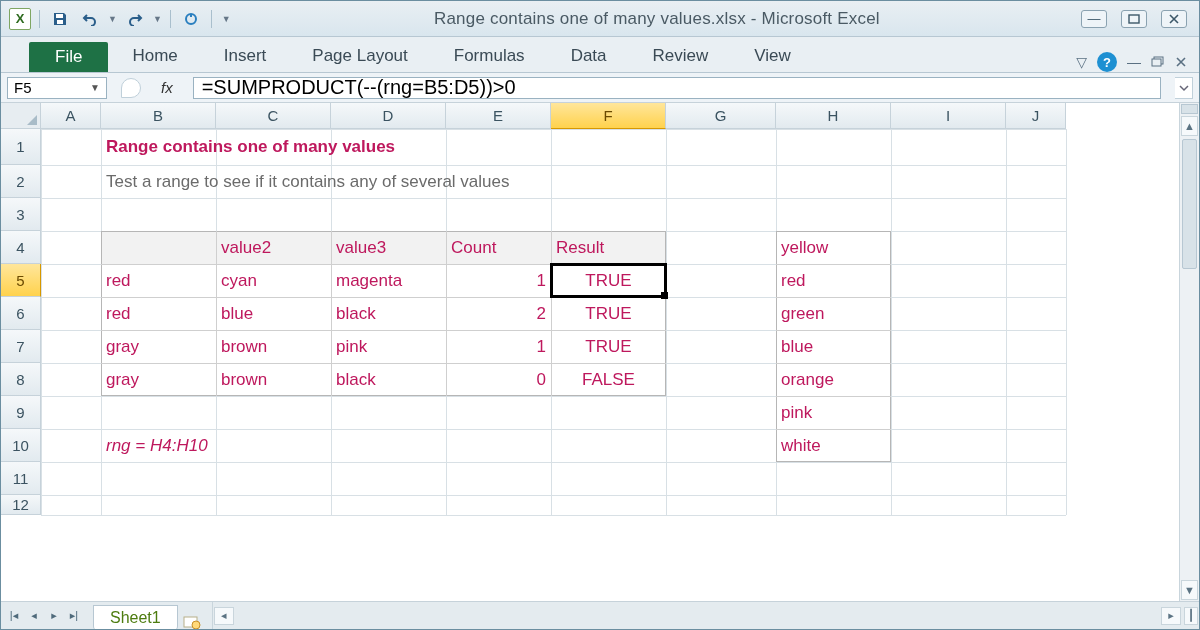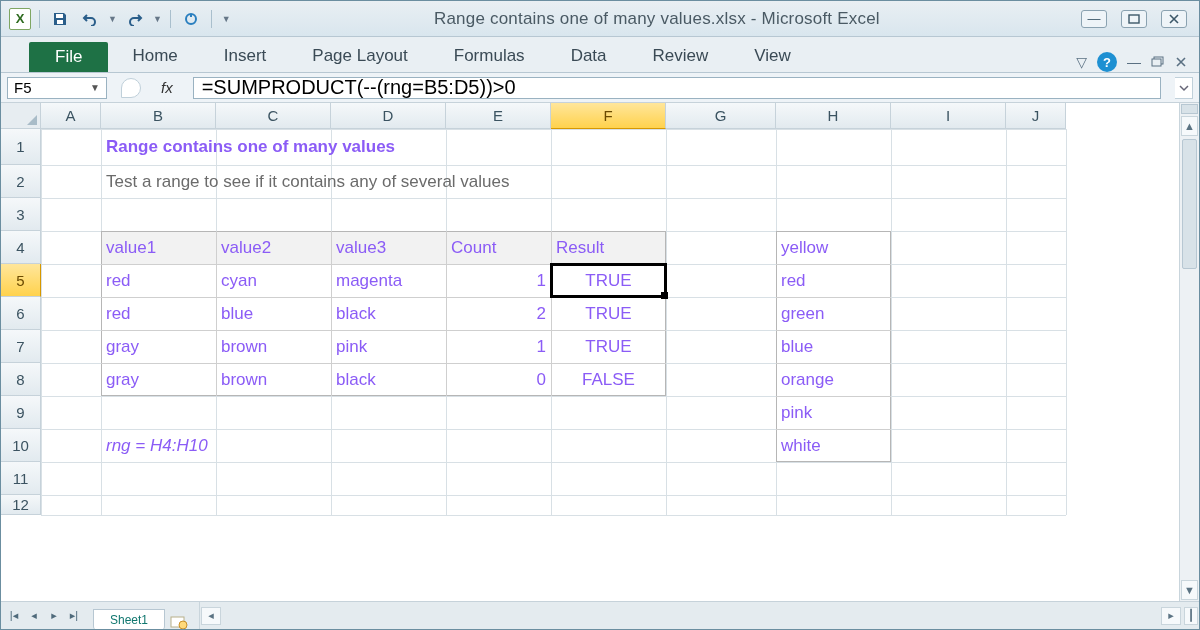--- a/index.html
+++ b/index.html
@@ -116,21 +116,21 @@
     height:33px; background:linear-gradient(#f5f8fa,#e2eaef);
     border-right:1px solid #c6d2da; border-bottom:1px solid #c6d2da;
     text-align:center; color:#3b5361; font-size:15px;
     display:flex; align-items:center; justify-content:center;
   }
   .row-h.sel { background:linear-gradient(#ffe69b,#ffd24d); color:#6b4a00; border-right-color:#d79800;}
   .cells { position:absolute; left:40px; top:26px; }
   .gridline-v { position:absolute; top:0; bottom:0; width:1px; background:#d8e0e5; }
   .gridline-h { position:absolute; left:0; right:0; height:1px; background:#d8e0e5; }
   .cell {
-    position:absolute; font-size:17px; color:#8b5cf6;
+    position:absolute; font-size:17px; color:#be185d;
     display:flex; align-items:center; padding:0 5px;
     height:33px;
   }
   .cell.num { justify-content:flex-end; }
   .cell.ctr { justify-content:center; }
   .cell.bold { font-weight:bold; }
   .cell.gray { color:#6b6b6b; }
   .cell.italic { font-style:italic; }
   .tbl-border { position:absolute; border:1px solid #b6b6b6; }
   .tbl-inner-v { position:absolute; width:1px; background:#cfcfcf; }
@@ -156,21 +156,21 @@
   .bottombar {
     height:28px; display:flex; align-items:stretch;
     background:#e4ebef; border-top:1px solid #c6d2da;
   }
   .sheet-nav { display:flex; align-items:center; padding:0 4px; gap:2px;}
   .sn-btn { width:18px; height:18px; display:flex; align-items:center; justify-content:center;
     color:#4f6a7b; font-size:11px;}
   .sheet-tabs { display:flex; align-items:flex-end; padding-left:6px;}
   .sheet-tab {
     background:#fff; border:1px solid #b7c7d2; border-bottom:none;
-    padding:3px 16px 3px 16px; font-size:12px; color:#0f766e;
+    padding:3px 16px 3px 16px; font-size:16px; color:#4d7c0f;
     position:relative; border-radius:0 0 4px 4px;
     transform:translateY(1px);
   }
   .sheet-tab.active { background:#fff; font-weight:normal; }
   .sheet-new { width:28px; display:flex; align-items:center; justify-content:center; color:#b23a00; font-size:15px;}
   .hscroll { flex:1; display:flex; align-items:center; border-left:1px solid #c9d5dc; margin-left:6px;}
   .hscroll .harrow { width:20px; height:18px; display:flex; align-items:center; justify-content:center; color:#5b7383; font-size:11px; border:1px solid #c9d5dc; background:#f6f9fb; margin:0 1px;}
   .hscroll .htrack { flex:1; height:18px; position:relative; }
   .hscroll .hside { display:flex; gap:1px;}
   svg { display:block; }
@@ -338,21 +338,20 @@
         <div class="tbl-shade" style="left: 60px; top: 102px; width: 565px; height: 33px;"></div>
         <div class="tbl-border" style="left: 60px; top: 102px; width: 565px; height: 165px;"></div>
         <div class="tbl-inner-v" style="left: 175px; top: 102px; width: 1px; height: 165px;"></div>
         <div class="tbl-inner-v" style="left: 290px; top: 102px; width: 1px; height: 165px;"></div>
         <div class="tbl-inner-v" style="left: 405px; top: 102px; width: 1px; height: 165px;"></div>
         <div class="tbl-inner-v" style="left: 510px; top: 102px; width: 1px; height: 165px;"></div>
         <div class="tbl-inner-h" style="left: 60px; top: 135px; width: 565px; height: 1px;"></div>
         <div class="tbl-inner-h" style="left: 60px; top: 168px; width: 565px; height: 1px;"></div>
         <div class="tbl-inner-h" style="left: 60px; top: 201px; width: 565px; height: 1px;"></div>
         <div class="tbl-inner-h" style="left: 60px; top: 234px; width: 565px; height: 1px;"></div>
-        <div class="cell" style="left: 60px; top: 102px; width: 115px; height: 33px;">value1</div>
         <div class="cell" style="left: 175px; top: 102px; width: 115px; height: 33px;">value2</div>
         <div class="cell" style="left: 290px; top: 102px; width: 115px; height: 33px;">value3</div>
         <div class="cell" style="left: 405px; top: 102px; width: 105px; height: 33px;">Count</div>
         <div class="cell" style="left: 510px; top: 102px; width: 115px; height: 33px;">Result</div>
         <div class="cell" style="left: 60px; top: 135px; width: 115px; height: 33px;">red</div>
         <div class="cell" style="left: 175px; top: 135px; width: 115px; height: 33px;">cyan</div>
         <div class="cell" style="left: 290px; top: 135px; width: 115px; height: 33px;">magenta</div>
         <div class="cell num" style="left: 405px; top: 135px; width: 105px; height: 33px;">1</div>
         <div class="cell ctr" style="left: 510px; top: 135px; width: 115px; height: 33px;">TRUE</div>
         <div class="cell" style="left: 60px; top: 168px; width: 115px; height: 33px;">red</div>

